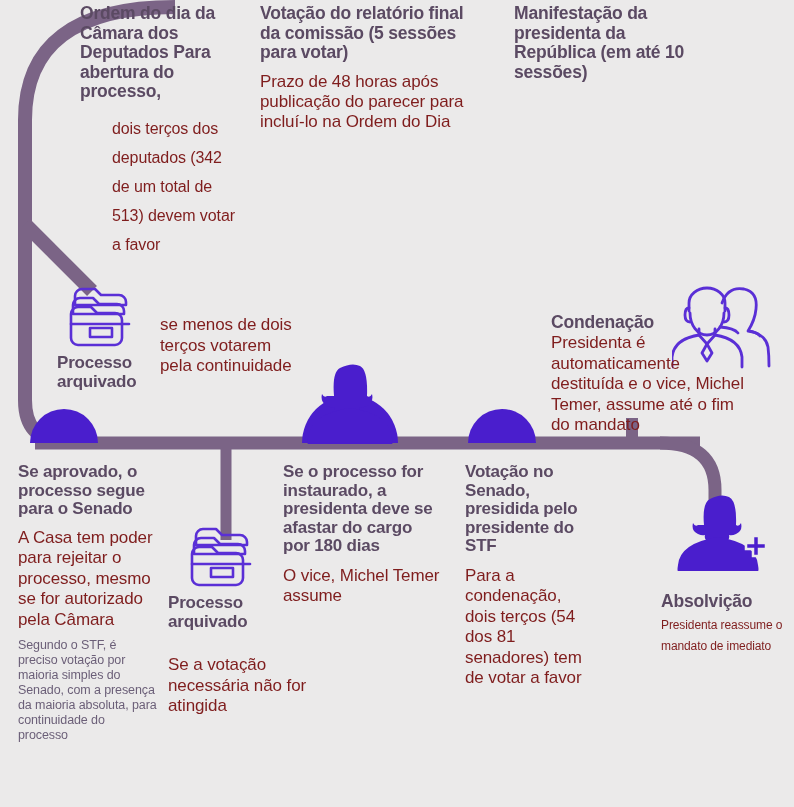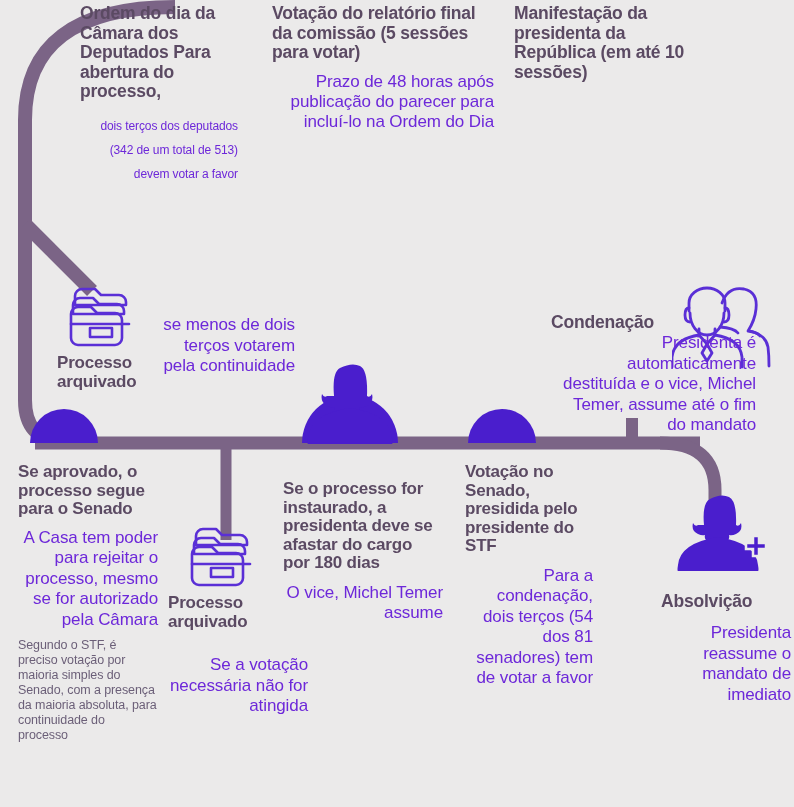--- a/index.html
+++ b/index.html
@@ -23,33 +23,32 @@
     width: 794px; height: 807px;
     pointer-events: none;
   }
   .blk { position: absolute; }
   .hd {
     color: #5b4a63;
     font-weight: bold;
     letter-spacing: -0.2px;
   }
   .bd {
-    color: #6d28d9;
+    color: #7f1d1d;
     letter-spacing: -0.1px;
-    text-align: right;
   }
   .sm {
     color: #6b5f78;
     letter-spacing: -0.1px;
   }
   
   #col1 { left: 80px; top: 4px; width: 158px; }
   #col1 .hd { font-size: 17.5px; line-height: 19.5px; }
-  #col1 .bd { font-size: 12px; line-height: 24px; margin-top: 12px; }
-  #col2 { left: 272px; top: 4px; width: 222px; }
+  #col1 .bd { font-size: 16px; line-height: 29px; margin-top: 12px; margin-left: 32px; }
+  #col2 { left: 260px; top: 4px; width: 222px; }
   #col2 .hd { font-size: 17.5px; line-height: 19.5px; }
   #col2 .bd { font-size: 17px; line-height: 20px; margin-top: 9px; }
   #col3 { left: 514px; top: 4px; width: 185px; }
   #col3 .hd { font-size: 17.5px; line-height: 19.5px; }
 
   
   #arq1 { left: 57px; top: 284px; width: 120px; }
   #arq1 .cap { font-size: 17px; line-height: 18.5px; margin-top: 3px; }
   #arq1-note { left: 160px; top: 287px; width: 135px; margin-top: 28px; }
   #arq1-note .bd { font-size: 17px; line-height: 20.5px; }
@@ -62,31 +61,31 @@
   
   #b1 { left: 18px; top: 463px; width: 140px; }
   #b1 .hd { font-size: 17px; line-height: 18.5px; }
   #b1 .bd { font-size: 17px; line-height: 20.5px; margin-top: 9px; }
   #b1 .sm { font-size: 12.5px; line-height: 15px; margin-top: 8px; }
 
   #b2 { left: 168px; top: 524px; width: 140px; }
   #b2 .cap { font-size: 17px; line-height: 18.5px; margin-top: 3px; }
   #b2 .bd { font-size: 17px; line-height: 20.5px; margin-top: 24px; }
 
-  #b3 { left: 283px; top: 480px; width: 160px; }
+  #b3 { left: 283px; top: 463px; width: 160px; }
   #b3 .hd { font-size: 17px; line-height: 18.5px; }
   #b3 .bd { font-size: 17px; line-height: 20.5px; margin-top: 10px; }
 
   #b4 { left: 465px; top: 463px; width: 128px; }
   #b4 .hd { font-size: 17px; line-height: 18.5px; }
   #b4 .bd { font-size: 17px; line-height: 20.5px; margin-top: 10px; }
 
   #b5 { left: 661px; top: 592px; width: 130px; }
   #b5 .hd { font-size: 17.5px; line-height: 19px; }
-  #b5 .bd { font-size: 17px; line-height: 20.5px; margin-top: 12px; }
+  #b5 .bd { font-size: 12px; line-height: 20.5px; margin-top: 4px; }
 
   .icon { position: absolute; display: block; }
 </style>
 </head>
 <body>
 
 <div id="stage">
 
   <svg id="flow-lines" viewBox="0 0 794 807">
 

